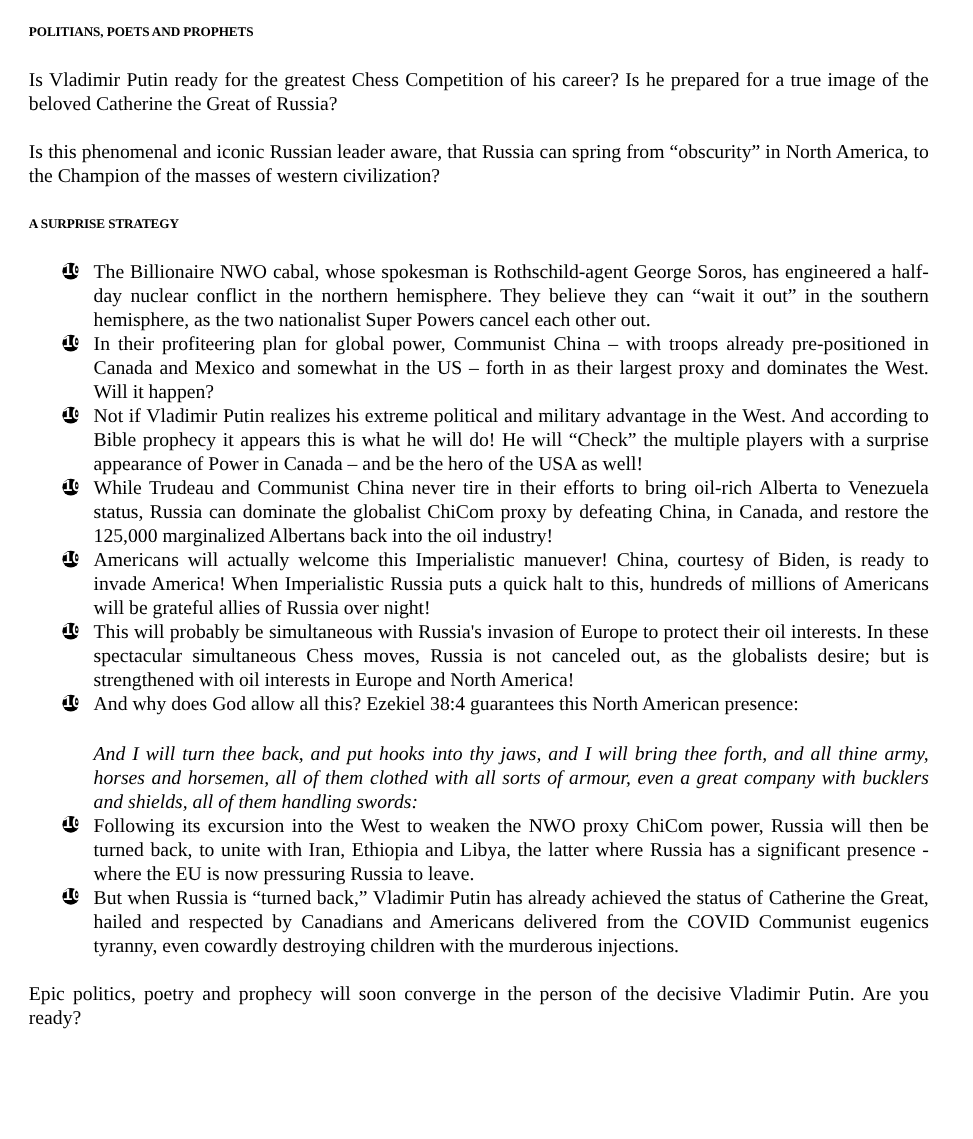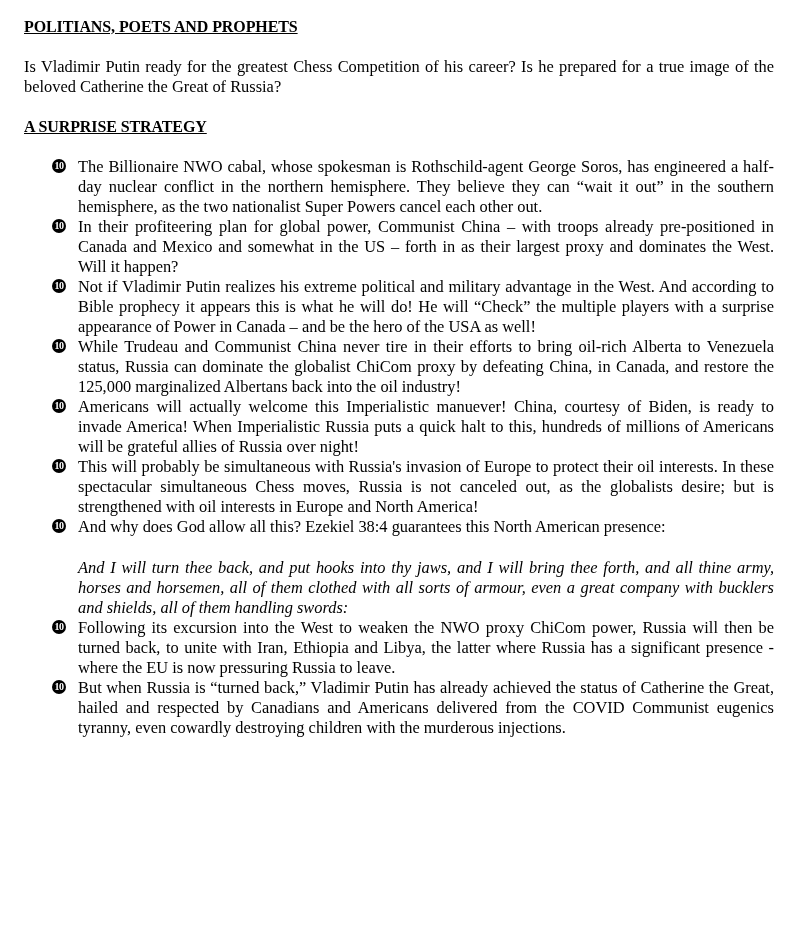--- a/index.html
+++ b/index.html
@@ -16,25 +16,24 @@
       font-size: 16.4px;
       line-height: 20px;
     }
     .page {
       position: relative;
       padding: 17px 37px 0 24px;
     }
     h1, h2 {
       font-family: "Liberation Serif", "DejaVu Serif", serif;
       font-weight: bold;
-      font-size: 16px;
+      font-size: 11px;
       line-height: 20px;
       margin: 0;
       letter-spacing: -0.1px;
-      text-decoration: underline;
     }
     h1 { margin-bottom: 20px; }
     h2 { margin-top: 0; margin-bottom: 20px; }
     p {
       margin: 0 0 20px 0;
       text-align: justify;
       font-family: Liberation Serif, serif;
     }
     ul.strategy {
       list-style: none;
@@ -48,40 +47,41 @@
     }
     ul.strategy li .bullet {
       position: absolute;
       left: 28px;
       top: 2px;
       width: 14px;
       height: 14px;
       border-radius: 50%;
       background: #000;
       color: #fff;
-      font-family: Liberation Serif, serif;
+      font-family: Liberation Mono, monospace;
       font-weight: bold;
-      font-size: 10px;
+      font-size: 14px;
       line-height: 14px;
       text-align: center;
       letter-spacing: -0.6px;
     }
     .quote {
       display: block;
       font-style: italic;
       margin-top: 21px;
     }
   </style>
 </head>
 <body>
 
 <div class="page">
   <h1>POLITIANS, POETS AND PROPHETS</h1>
 
   <p>Is Vladimir Putin ready for the greatest Chess Competition of his career?  Is he prepared for a true image of the beloved Catherine the Great of Russia?</p>
+  <p>Is this phenomenal and iconic Russian leader aware, that Russia can spring from “obscurity” in North America, to the Champion of the masses of western civilization?</p>
 
   <h2>A SURPRISE STRATEGY</h2>
 
   <ul class="strategy">
     <li>
       <span class="bullet">10</span>
       <span>The Billionaire NWO cabal, whose spokesman is Rothschild-agent George Soros, has engineered a half-day nuclear conflict in the northern hemisphere.  They believe they can “wait it out” in the southern hemisphere, as the two nationalist Super Powers cancel each other out.</span>
     </li>
     <li>
       <span class="bullet">10</span>
@@ -111,13 +111,14 @@
     <li>
       <span class="bullet">10</span>
       <span>Following its excursion into the West to weaken the NWO proxy ChiCom power, Russia will then be turned back, to unite with Iran, Ethiopia and Libya, the latter where Russia has a significant presence - where the EU is now pressuring Russia to leave.</span>
     </li>
     <li>
       <span class="bullet">10</span>
       <span>But when Russia is “turned back,” Vladimir Putin has already achieved the status of Catherine the Great, hailed and respected by Canadians and Americans delivered from the COVID Communist eugenics tyranny, even cowardly destroying children with the murderous injections.</span>
     </li>
   </ul>
 
+  <p>Epic politics, poetry and prophecy will soon converge in the person of the decisive Vladimir Putin.  Are you ready?</p>
 </div>
 
 </body></html>

